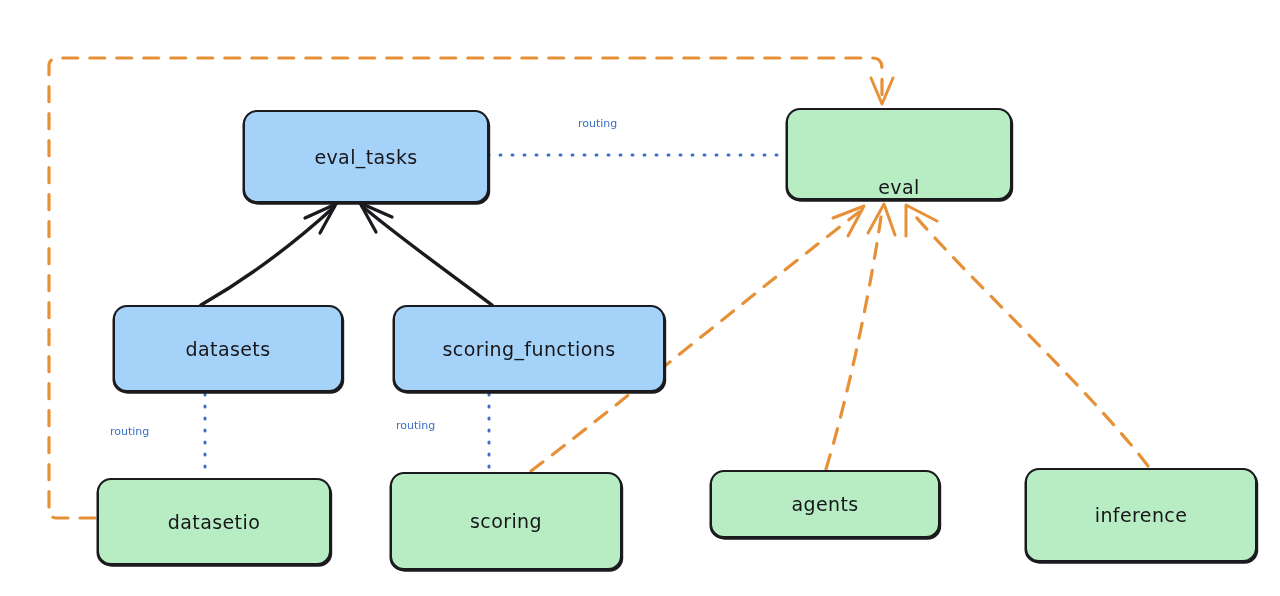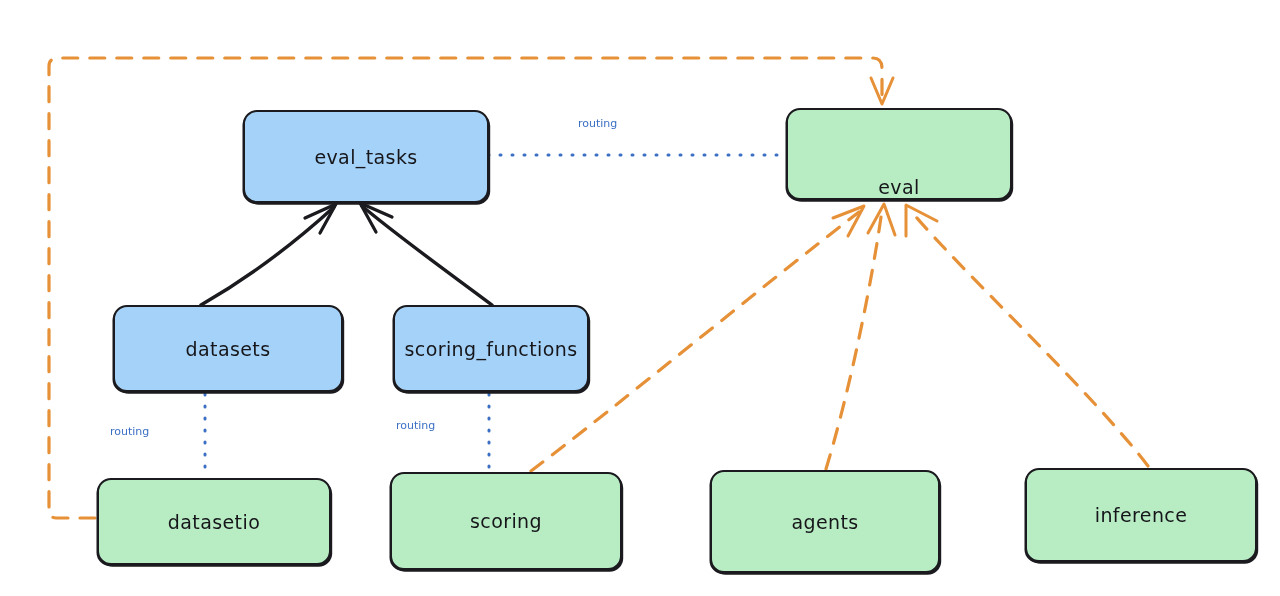--- a/index.html
+++ b/index.html
@@ -111,33 +111,33 @@
   </div>
 
   <div class="node green" style="left:786px; top:108px; width:226px; height:92px;align-items:flex-end;">
     <span class="node-label">eval</span>
   </div>
 
   <div class="node blue" style="left:98px; top:305px; width:230px; height:87px;">
     <span class="node-label">datasets</span>
   </div>
 
-  <div class="node blue" style="left:378px; top:305px; width:196px; height:87px;text-align:right;">
+  <div class="node blue" style="left:378px; top:305px; width:272px; height:87px;text-align:right;">
     <span class="node-label">scoring_functions</span>
   </div>
 
   <div class="node green" style="left:97px; top:478px; width:234px; height:87px;">
     <span class="node-label">datasetio</span>
   </div>
 
   <div class="node green" style="left:390px; top:472px; width:232px; height:98px;align-items:center;">
     <span class="node-label">scoring</span>
   </div>
 
-  <div class="node green" style="left:710px; top:470px; width:230px; height:103px;">
+  <div class="node green" style="left:710px; top:470px; width:230px; height:68px;">
     <span class="node-label">agents</span>
   </div>
 
   <div class="node green" style="left:1025px; top:468px; width:232px; height:94px;">
     <span class="node-label">inference</span>
   </div>
 
   <span class="edge-label" style="left:578px; top:117px;">routing</span>
 
   <span class="edge-label" style="left:110px; top:425px;">routing</span>

